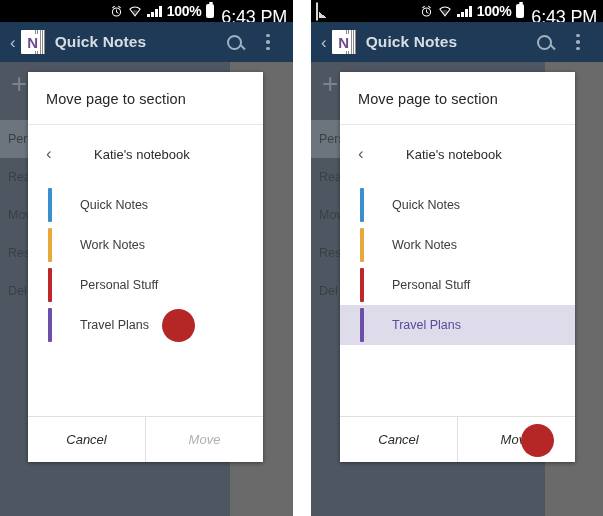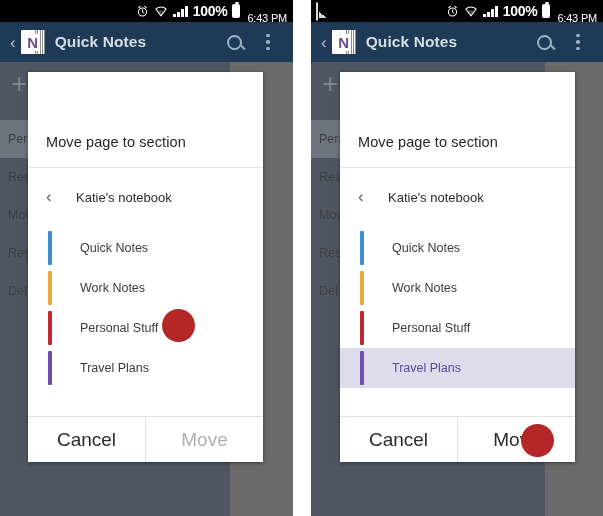--- a/index.html
+++ b/index.html
@@ -27,21 +27,21 @@
     background: #000000; color: #ffffff;
     display: flex; align-items: center; justify-content: flex-end;
     padding: 0 6px; gap: 5px;
   }
   .statusbar .left-slot { position:absolute; left: 5px; top: 3px; }
   .sb-shot { width: 15px; height: 15px; border: 1.5px solid #d8d8d8; border-radius: 2px; position: relative; }
   .sb-shot::after { content:""; position:absolute; left:2px; bottom:2px; width:8px; height:6px;
      background: linear-gradient(to top right, #d8d8d8 50%, transparent 50%); }
   .sb-ico { display: inline-flex; align-items: center; }
   .sb-pct { font-size: 14px; font-weight: bold; letter-spacing: -0.3px; }
-  .sb-time { font-size: 11px; letter-spacing: -0.2px; margin-left: 2px; margin-top: 13px; }
+  .sb-time { font-size: 18px; letter-spacing: -0.2px; margin-left: 2px; margin-top: 13px; }
   .sig { display:inline-flex; align-items: flex-end; gap: 1.5px; height: 12px; }
   .sig i { display:block; width: 2.5px; background: #ffffff; }
   .sig i:nth-child(1){ height: 3px; } .sig i:nth-child(2){ height: 5.5px; }
   .sig i:nth-child(3){ height: 8px; } .sig i:nth-child(4){ height: 11px; }
   .batt { width: 8px; height: 14px; border: 1.5px solid #fff; border-radius: 1.5px; position: relative; background:#fff; }
   .batt::before { content:""; position:absolute; top:-3px; left:2px; width:4px; height:2px; background:#fff; border-radius:1px; }
 
   
   .appbar {
     position: absolute; top: 22px; left: 0; right: 0; height: 40px;
@@ -75,34 +75,34 @@
      color: #3b3f44; font-size: 12.5px; }
   .bg-mi.hl { background: #6c757e; }
 
   
   .dialog {
     position: absolute; left: 28px; top: 72px; width: 235px; height: 390px;
     background: #ffffff; box-shadow: 0 1px 4px rgba(0,0,0,.45);
     display: flex; flex-direction: column;
   }
   #panel-right .dialog { left: 29px; }
-  .dlg-title { font-size: 14.5px; color: #262626; padding: 19px 18px 17px 18px; letter-spacing: .1px; margin-top: 43px; }
+  .dlg-title { font-size: 14.5px; color: #262626; padding: 19px 18px 17px 18px; letter-spacing: .1px; }
   .dlg-div { height: 1px; background: #e6e6e6; }
   .nb-row { display: flex; align-items: center; height: 58px; padding-left: 18px; }
   .nb-chev { font-size: 17px; color: #5b5b5b; width: 16px; }
-  .nb-name { font-size: 13px; color: #2b2b2b; margin-left: 14px; }
+  .nb-name { font-size: 13px; color: #2b2b2b; margin-left: 32px; }
   .sec-list { flex: 1; padding-top: 2px; }
   .sec-row { display: flex; align-items: center; height: 40px; padding-left: 20px; }
   .sec-row.selected { background: #dedbeb; }
   .sec-bar { width: 4px; height: 34px; border-radius: 1px; flex: none; }
   .sec-label { font-size: 12.5px; color: #3b3b3b; margin-left: 28px; }
   .sec-row.selected .sec-label { color: #5b4a9e; }
   .dlg-actions { display: flex; border-top: 1px solid #e0e0e0; height: 46px; }
   .dlg-btn { flex: 1; display: flex; align-items: center; justify-content: center;
-     font-size: 19px; color: #2b2b2b; }
+     font-size: 13px; color: #2b2b2b; font-style: italic; }
   .dlg-btn.disabled { color: #b0b0b0; }
   .btn-sep { width: 1px; background: #e0e0e0; }
 
   
   .tap { position: absolute; width: 33px; height: 33px; border-radius: 50%; background: #b52626; }
 </style>
 </head>
 <body>
 
 <div class="canvas">

